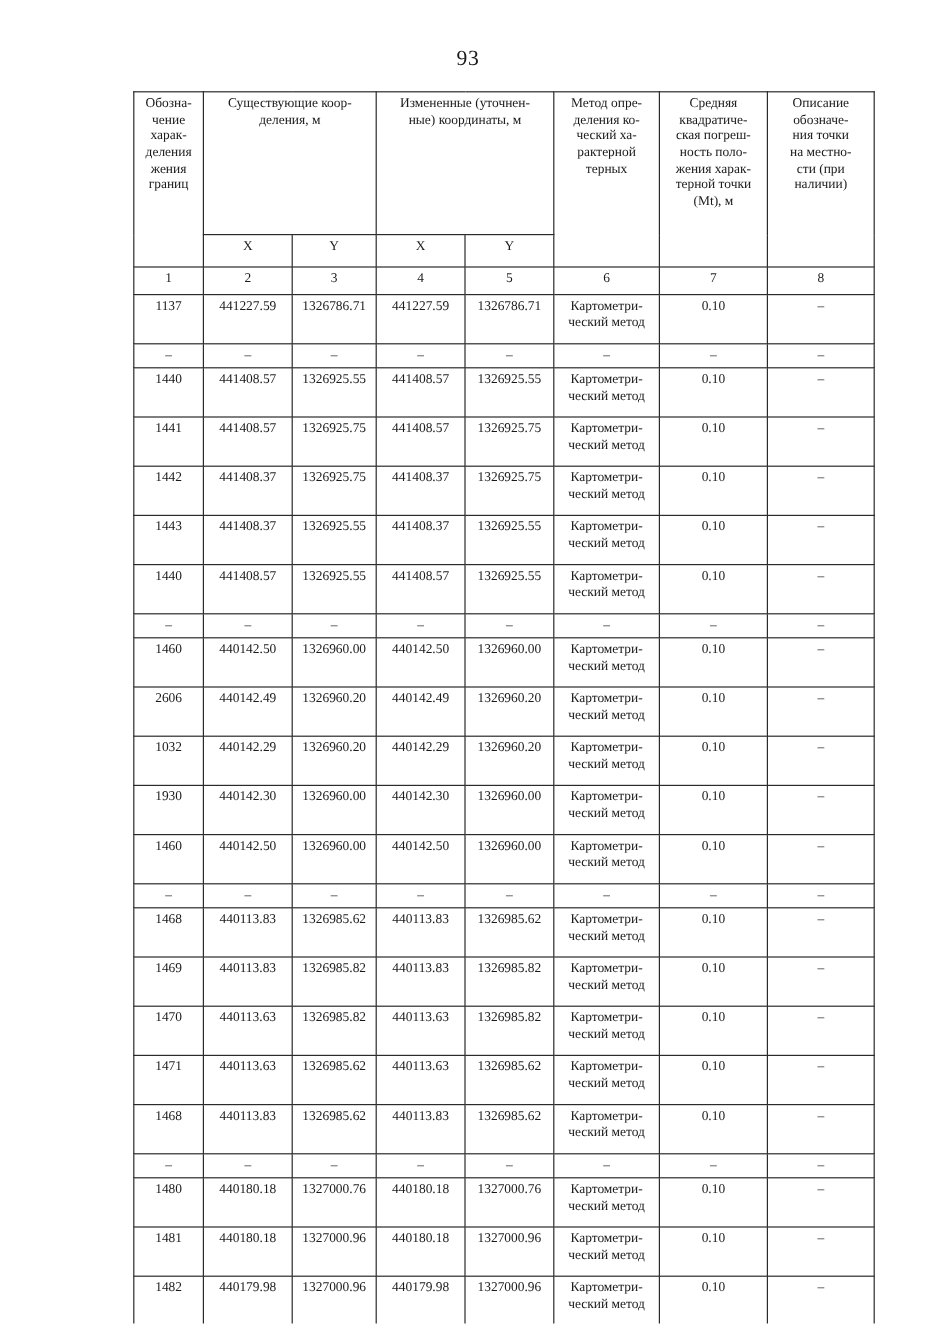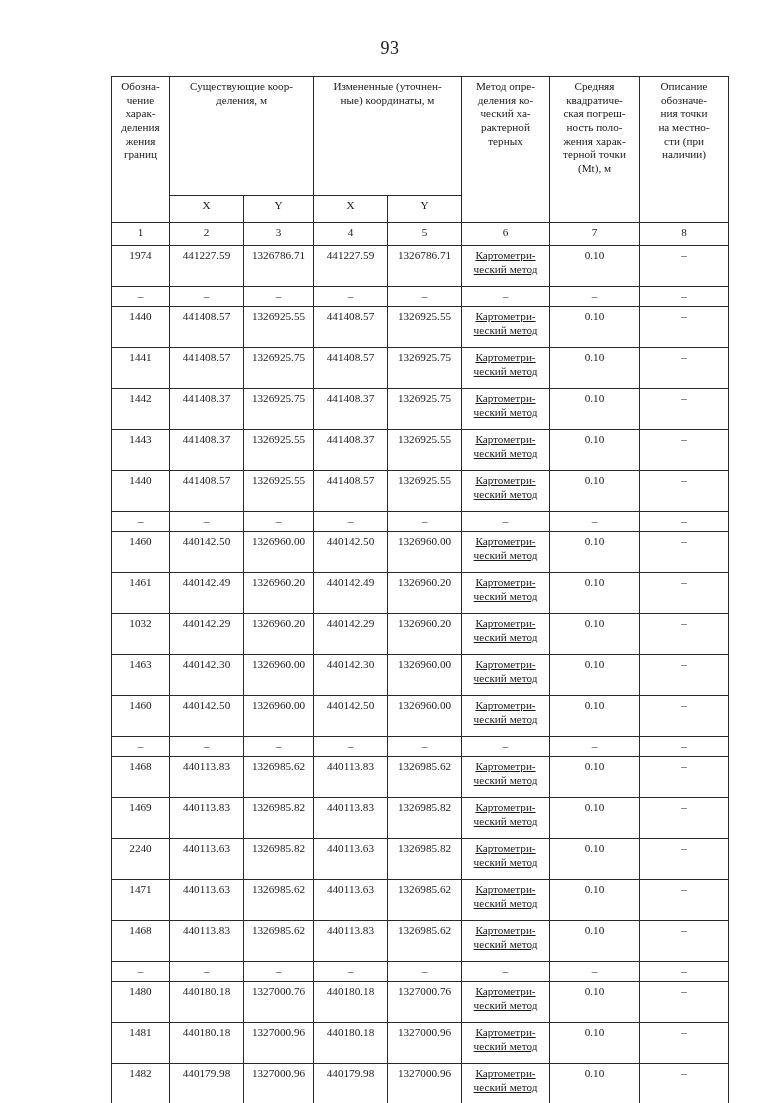--- a/index.html
+++ b/index.html
@@ -88,21 +88,20 @@
   col.c2 { width: 74px; }
   col.c3 { width: 70px; }
   col.c4 { width: 74px; }
   col.c5 { width: 74px; }
   col.c6 { width: 88px; }
   col.c7 { width: 90px; }
   col.c8 { width: 89px; }
 
   .cell-method {
     line-height: 1.22;
-    text-decoration: underline;
   }
   .hdr-line { display: block; }
 </style>
 </head>
 <body>
 
 <div class="page">
 
   <div class="page-number">93</div>
 
@@ -173,21 +172,21 @@
           <td class="numrow">3</td>
           <td class="numrow">4</td>
           <td class="numrow">5</td>
           <td class="numrow">6</td>
           <td class="numrow">7</td>
           <td class="numrow">8</td>
         </tr>
       </thead>
       <tbody id="table-body">
           <tr class="data-row">
-            <td>1974</td>
+            <td>1137</td>
             <td>441227.59</td>
             <td>1326786.71</td>
             <td>441227.59</td>
             <td>1326786.71</td>
             <td class="cell-method">
               <span class="hdr-line">Картометри-</span>
               <span class="hdr-line">ческий метод</span>
             </td>
             <td>0.10</td>
             <td>–</td>
@@ -284,21 +283,21 @@
             <td>440142.50</td>
             <td>1326960.00</td>
             <td class="cell-method">
               <span class="hdr-line">Картометри-</span>
               <span class="hdr-line">ческий метод</span>
             </td>
             <td>0.10</td>
             <td>–</td>
           </tr>
           <tr class="data-row">
-            <td>1461</td>
+            <td>2606</td>
             <td>440142.49</td>
             <td>1326960.20</td>
             <td>440142.49</td>
             <td>1326960.20</td>
             <td class="cell-method">
               <span class="hdr-line">Картометри-</span>
               <span class="hdr-line">ческий метод</span>
             </td>
             <td>0.10</td>
             <td>–</td>
@@ -310,21 +309,21 @@
             <td>440142.29</td>
             <td>1326960.20</td>
             <td class="cell-method">
               <span class="hdr-line">Картометри-</span>
               <span class="hdr-line">ческий метод</span>
             </td>
             <td>0.10</td>
             <td>–</td>
           </tr>
           <tr class="data-row">
-            <td>1463</td>
+            <td>1930</td>
             <td>440142.30</td>
             <td>1326960.00</td>
             <td>440142.30</td>
             <td>1326960.00</td>
             <td class="cell-method">
               <span class="hdr-line">Картометри-</span>
               <span class="hdr-line">ческий метод</span>
             </td>
             <td>0.10</td>
             <td>–</td>
@@ -372,21 +371,21 @@
             <td>440113.83</td>
             <td>1326985.82</td>
             <td class="cell-method">
               <span class="hdr-line">Картометри-</span>
               <span class="hdr-line">ческий метод</span>
             </td>
             <td>0.10</td>
             <td>–</td>
           </tr>
           <tr class="data-row">
-            <td>2240</td>
+            <td>1470</td>
             <td>440113.63</td>
             <td>1326985.82</td>
             <td>440113.63</td>
             <td>1326985.82</td>
             <td class="cell-method">
               <span class="hdr-line">Картометри-</span>
               <span class="hdr-line">ческий метод</span>
             </td>
             <td>0.10</td>
             <td>–</td>

